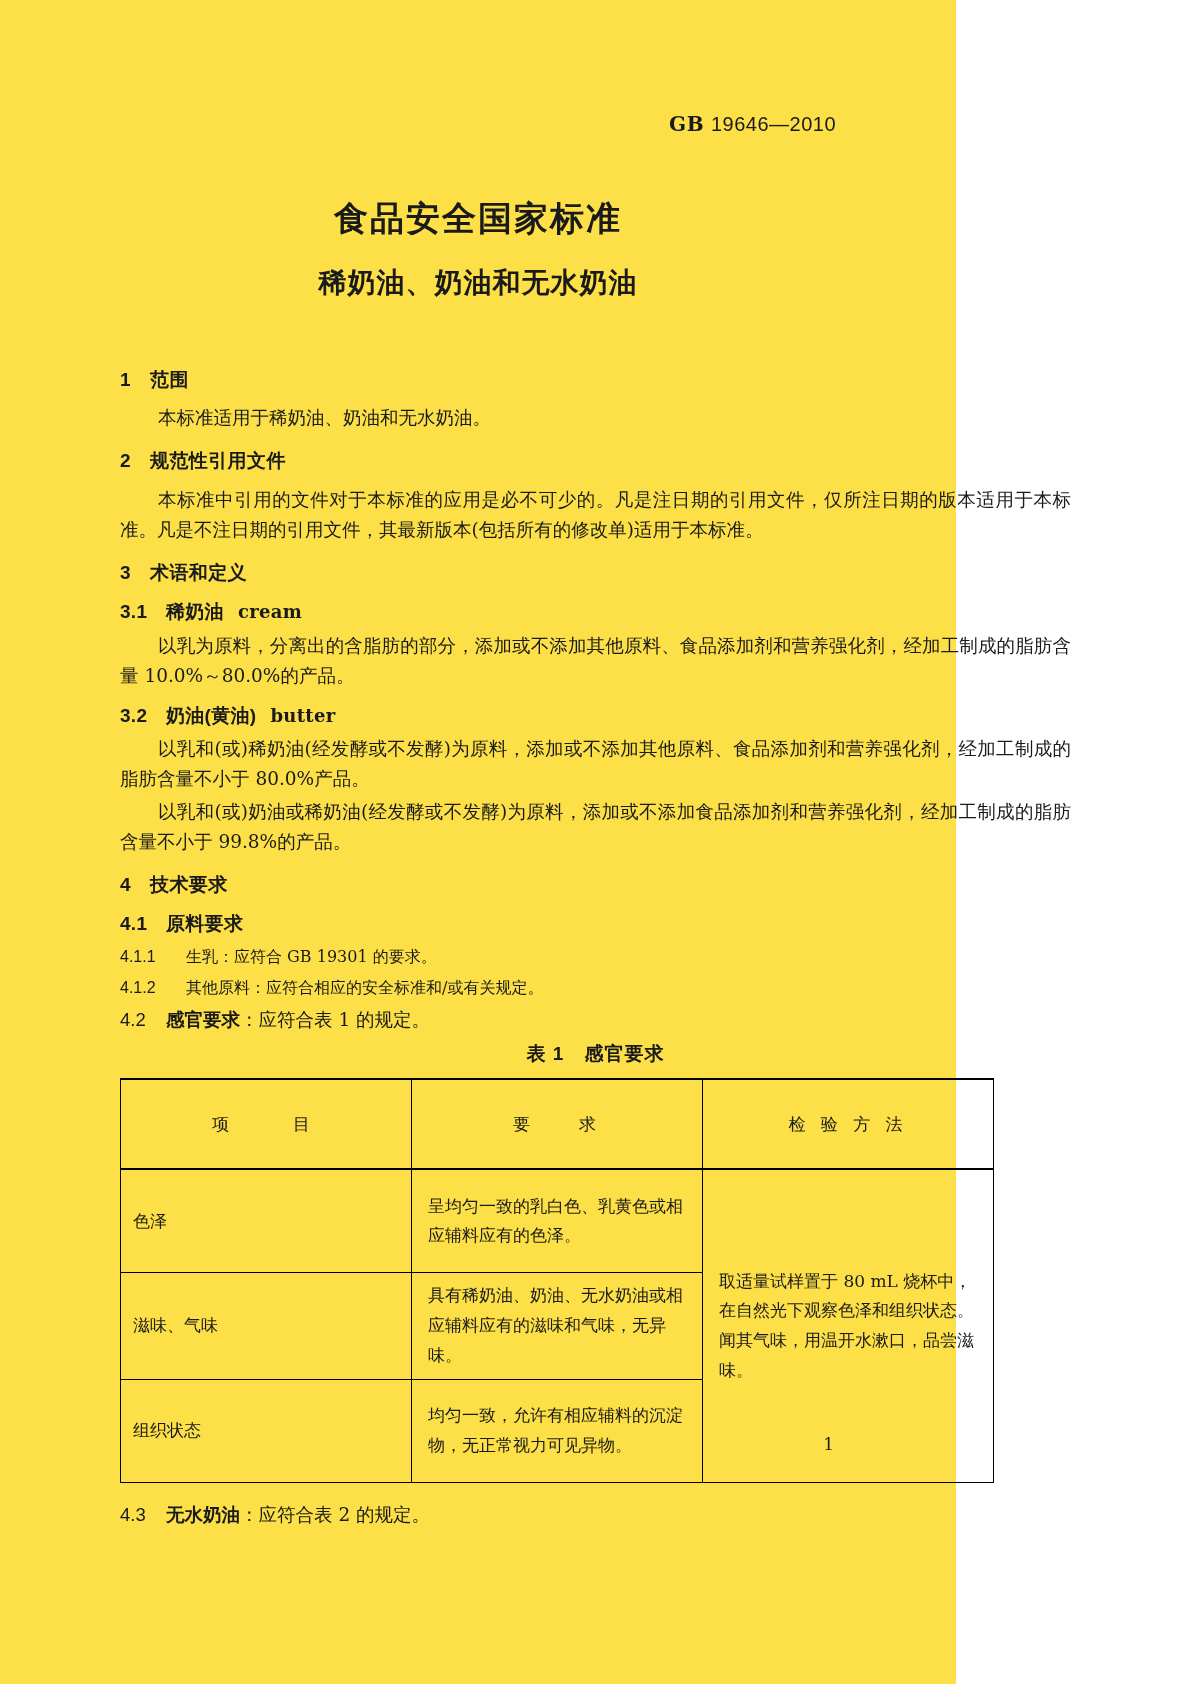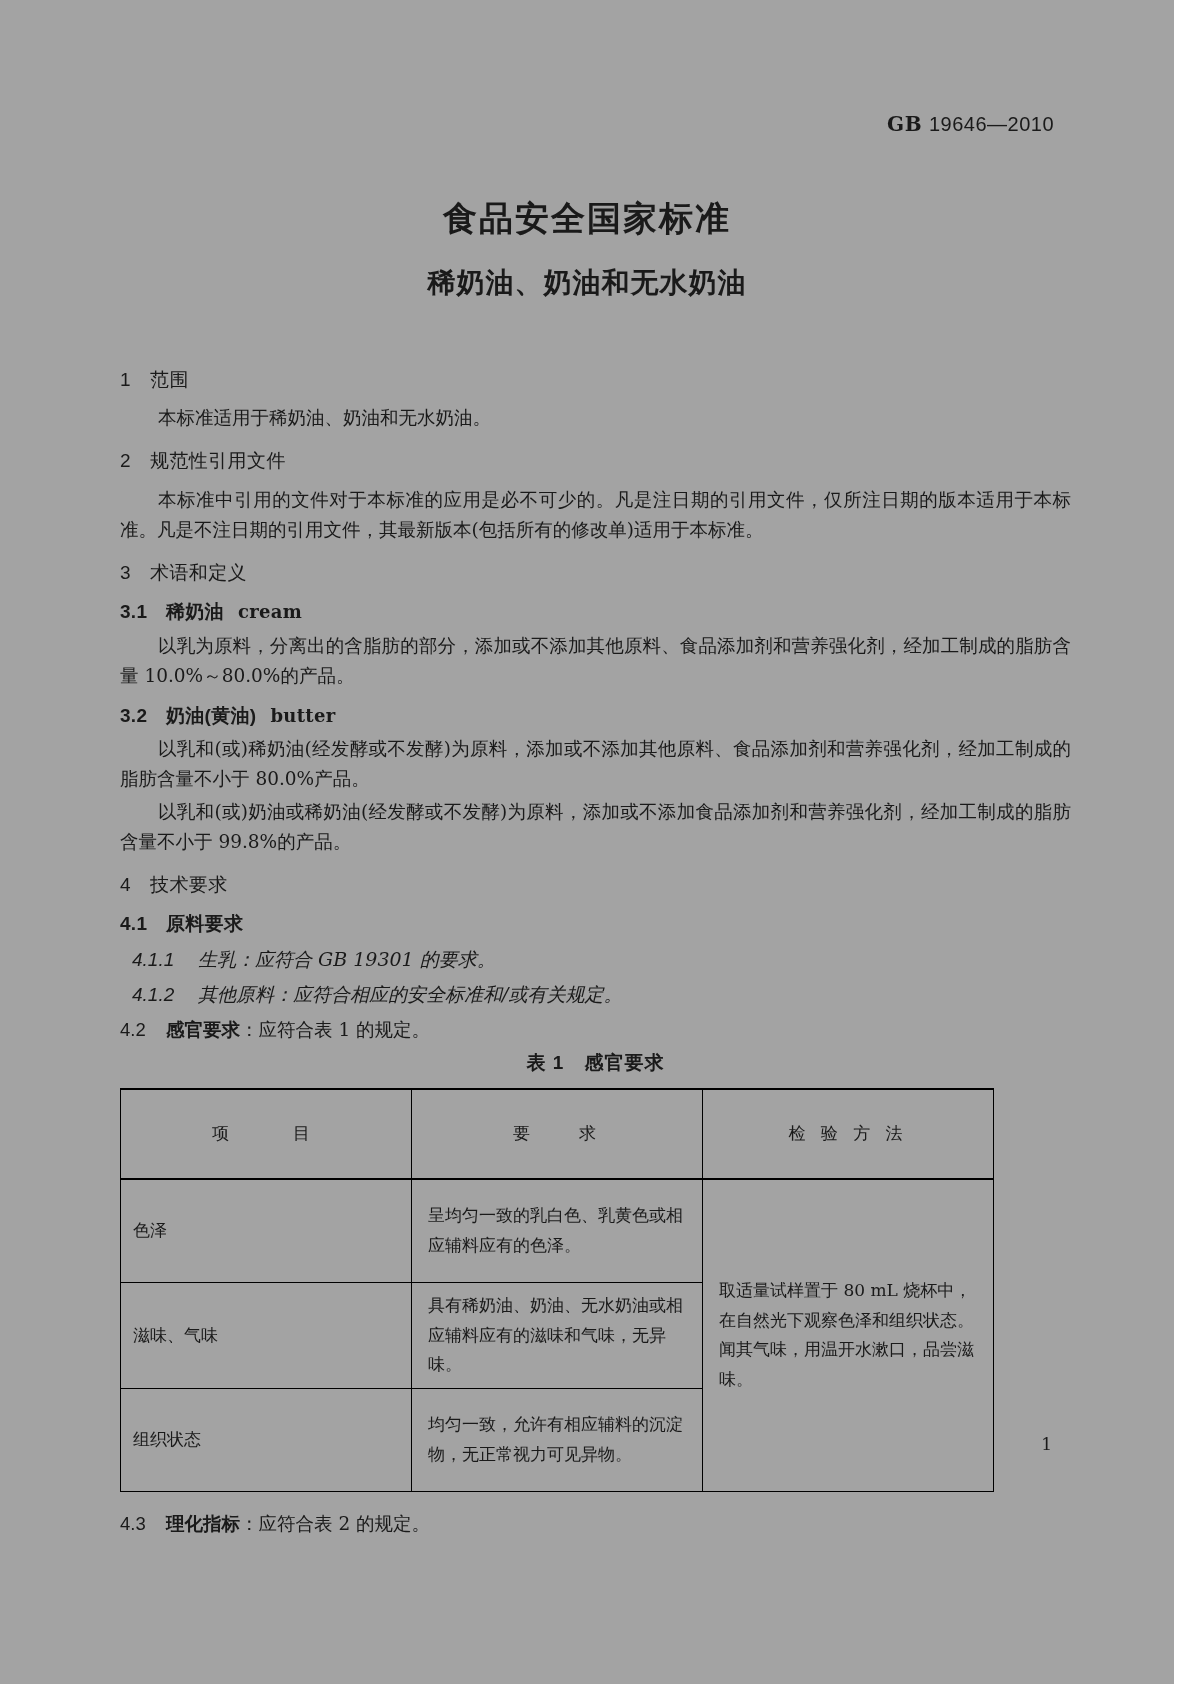--- a/index.html
+++ b/index.html
@@ -11,23 +11,23 @@
     width: 1191px;
     height: 1684px;
     position: relative;
     font-family: "DejaVu Serif", "Liberation Serif", serif;
     color: #1a1a1a;
     overflow: hidden;
   }
   .page {
     position: absolute;
     left: 0; top: 0;
-    width: 1174px;
+    width: 956px;
     height: 1684px;
-    background: #a3a3a3;
+    background: #fde047;
   }
   
   .doc-header {
     position: absolute;
     left: 120px;
     right: 120px;
     top: 112px;
     text-align: right;
     font-size: 20px;
     letter-spacing: 0.5px;
@@ -66,21 +66,21 @@
   .content {
     position: absolute;
     left: 120px;
     top: 352px;
     width: 951px;
     font-size: 18.5px;
     line-height: 1.55;
   }
   .h1 {
     font-family: "Liberation Sans", sans-serif;
-    font-weight: normal;
+    font-weight: bold;
     font-size: 19px;
     margin: 13px 0 9px 0;
     letter-spacing: 0.4px;
   }
   .h1 .num {
     display: inline-block;
     min-width: 30px;
   }
   .h2 {
     font-family: "Liberation Sans", sans-serif;
@@ -94,23 +94,22 @@
     min-width: 46px;
   }
   .h2 .term-en {
     font-family: "DejaVu Serif", "Liberation Serif", serif;
     font-weight: bold;
     margin-left: 14px;
     font-size: 18px;
   }
   .h3 {
     font-family: "DejaVu Serif", "Liberation Serif", serif;
-    font-size: 19px;
-    margin: 6px 0 4px 12px;
-    font-style: italic;
+    font-size: 16px;
+    margin: 6px 0 4px 0;
   }
   .h3 .num {
     font-family: "Liberation Sans", sans-serif;
     display: inline-block;
     min-width: 66px;
   }
   .h3 .lbl {
     font-family: "Liberation Sans", sans-serif;
   }
   .h2inline {
@@ -284,20 +283,20 @@
           <td class="req">具有稀奶油、奶油、无水奶油或相应辅料应有的滋味和气味，无异味。</td>
         </tr>
         <tr>
           <td class="item">组织状态</td>
           <td class="req">均匀一致，允许有相应辅料的沉淀物，无正常视力可见异物。</td>
         </tr>
       </tbody>
     </table>
 
     <div class="h2inline after-table">
-      <span class="num">4.3</span><span class="lbl">理化指标</span><span>：应符合表 2 的规定。</span>
+      <span class="num">4.3</span><span class="lbl">无水奶油</span><span>：应符合表 2 的规定。</span>
     </div>
 
   </div>
 
   <div class="page-number">1</div>
 
 </div>
 
 </body></html>

